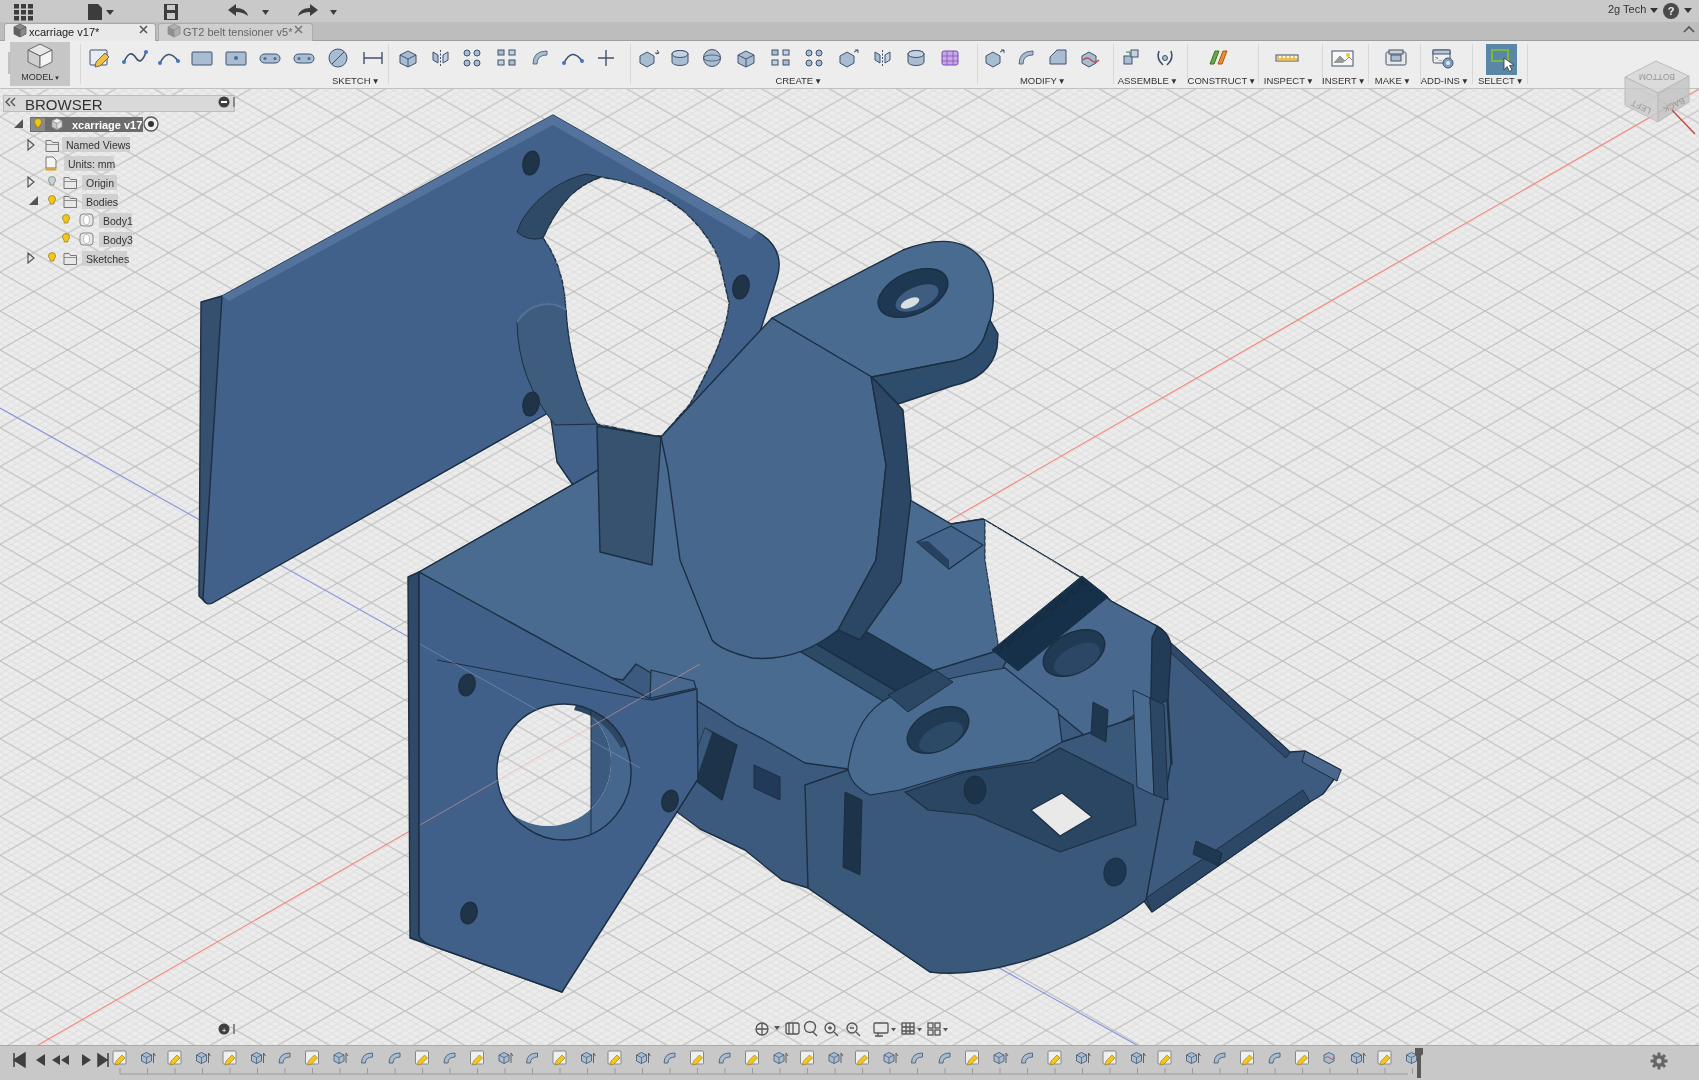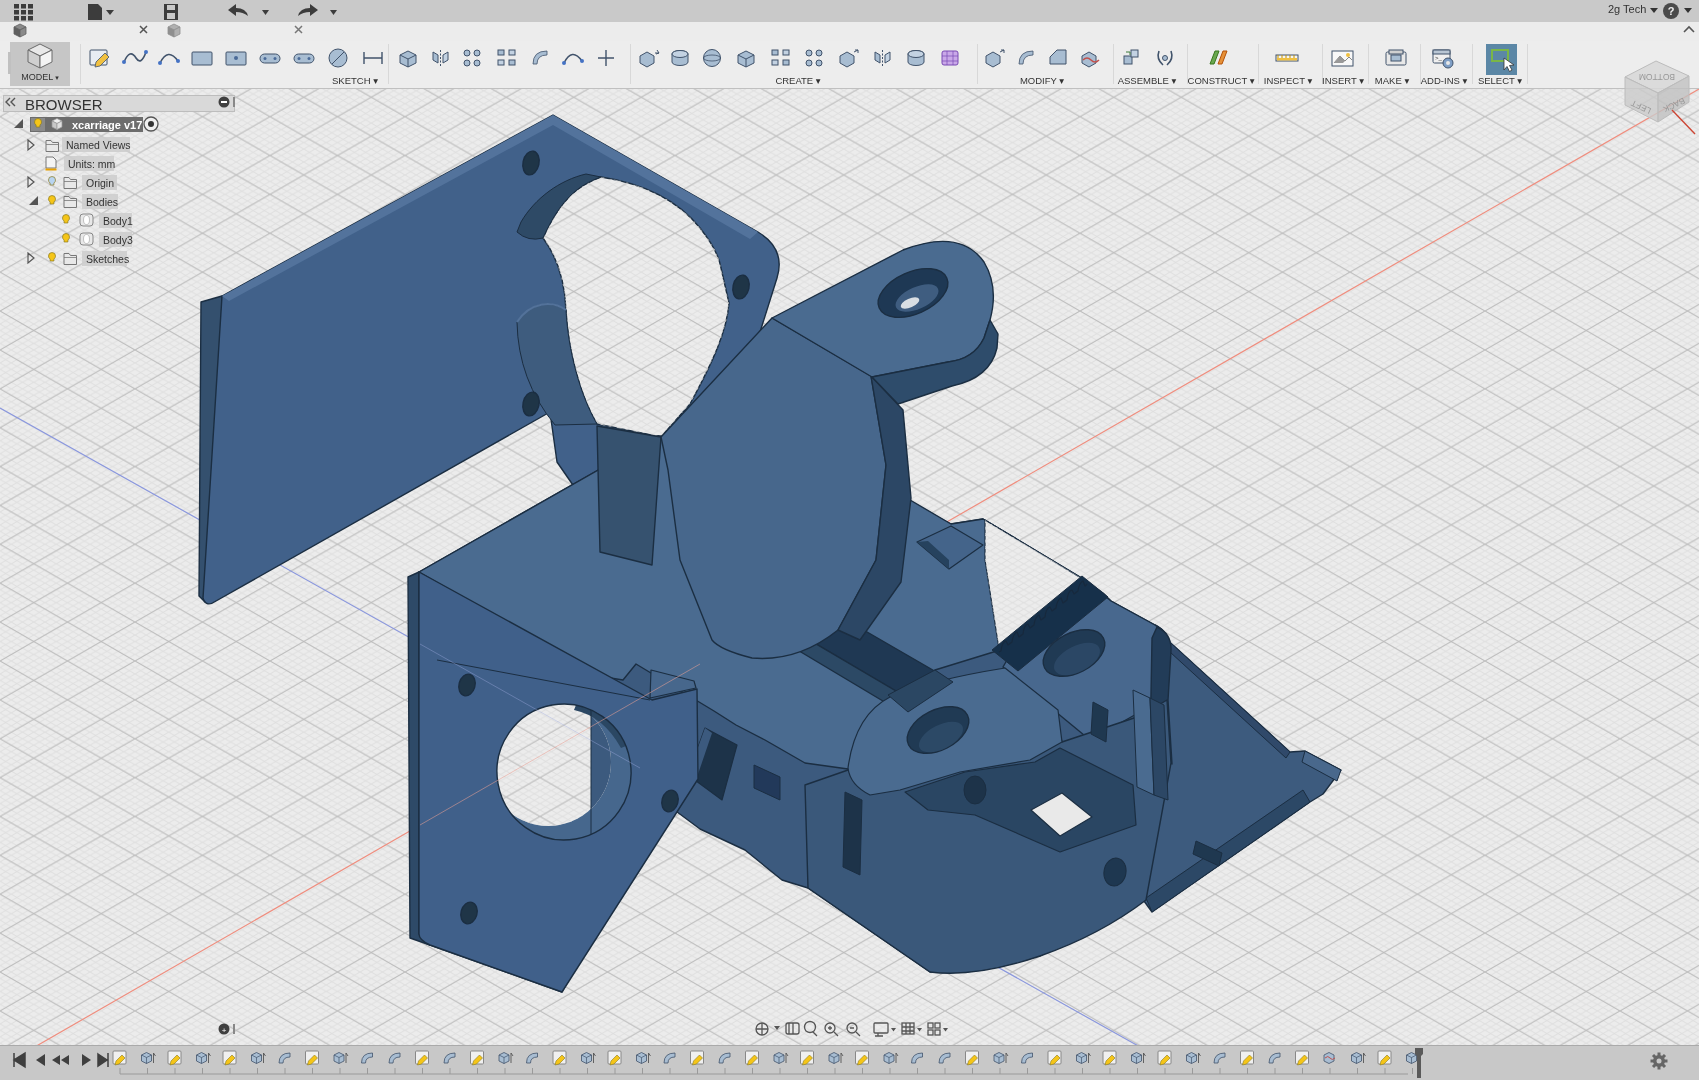--- a/index.html
+++ b/index.html
@@ -121,20 +121,24 @@
 <path d="M772,318 L903,250 Q960,228 984,262 Q999,287 990,320 L984,338 Q974,359 948,362 L872,377 Z" fill="#4a6b90"></path>
 <path d="M990,320 L984,338 Q974,359 948,362 L872,377 L898,404 L952,386 Q990,378 997,348 L998,334 Z" fill="#2e4c6b"></path>
 <ellipse cx="913" cy="293" rx="37" ry="21" transform="rotate(-24 913 293)" fill="#1e3854"></ellipse>
 <ellipse cx="917" cy="298" rx="23" ry="11" transform="rotate(-24 917 298)" fill="#3f5d80" stroke="none"></ellipse>
 <ellipse cx="910" cy="303" rx="10" ry="4.5" transform="rotate(-24 910 303)" fill="#d9dee3" stroke="none"></ellipse>
       </g>
 <line x1="420" y1="825" x2="700" y2="664" stroke="#e9a094" stroke-width="1" opacity="0.55"></line>
 <line x1="420" y1="644" x2="640" y2="768" stroke="#a0ace0" stroke-width="1" opacity="0.4"></line>
 </svg>
 <div id="topbar" class="abs"></div>
+<div id="tabbar" class="abs">
+  <div id="tab1" class="tab"><span style="margin-left:24px">xcarriage v17*</span></div>
+  <div id="tab2" class="tab"><span style="margin-left:24px">GT2 belt tensioner v5*</span></div>
+</div>
 <div id="toolbar" class="abs"></div>
 <div id="modelbox" class="abs">
       <div style="margin-top:30px">MODEL <span style="font-size:7px">▾</span></div>
     </div>
 <div id="browserhead" class="abs"><span style="margin-left:21px;line-height:15px">BROWSER</span></div>
 <div id="commentsbar" class="abs"><span style="margin-left:18px;line-height:16px">COMMENTS</span></div>
 <div id="timeline" class="abs"></div>
 <svg id="overlay" class="abs" style="top:0;left:0" width="1699" height="1080">
 <g fill="#3c3c3c">
 <rect x="14" y="4" width="5" height="4.5"></rect>

